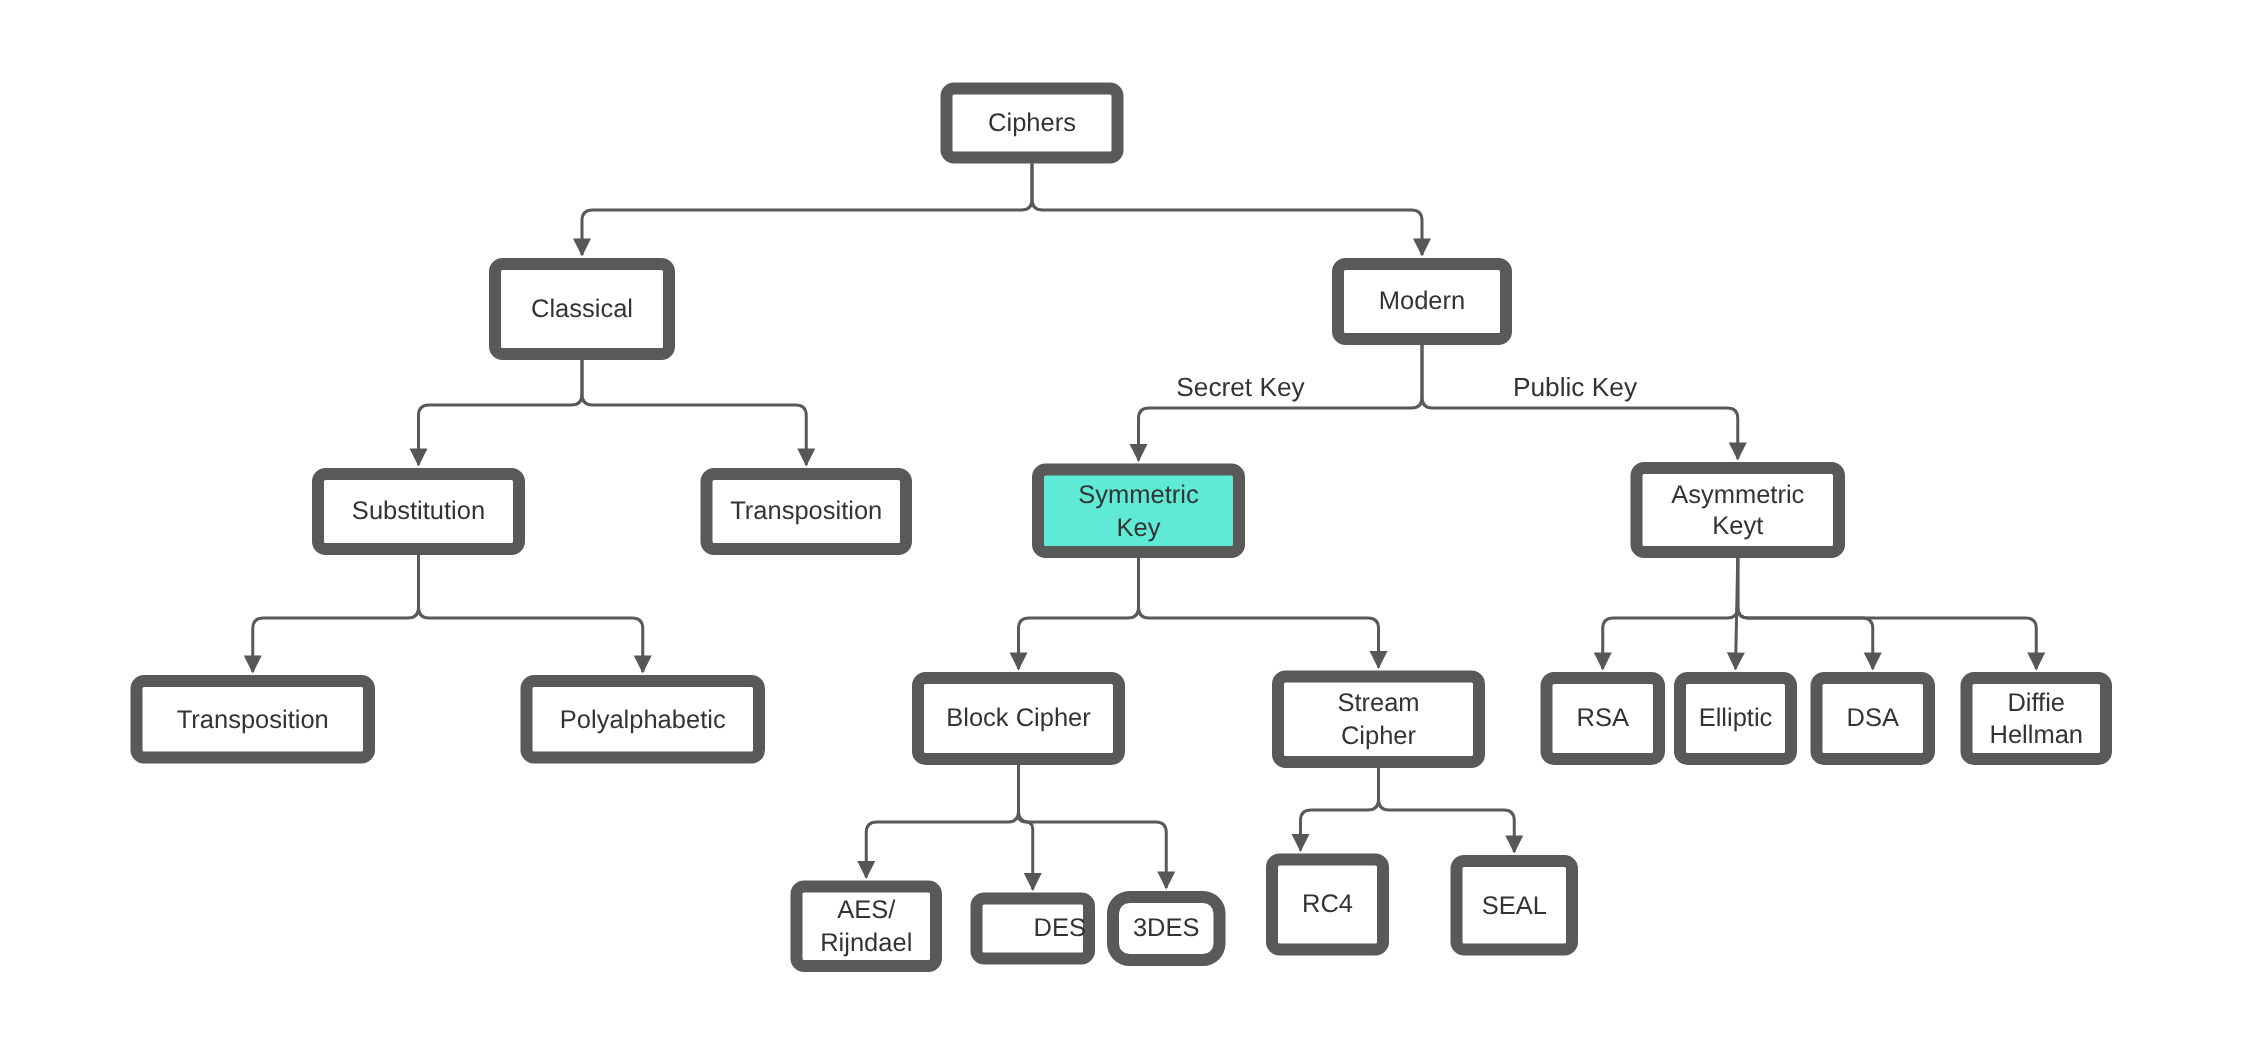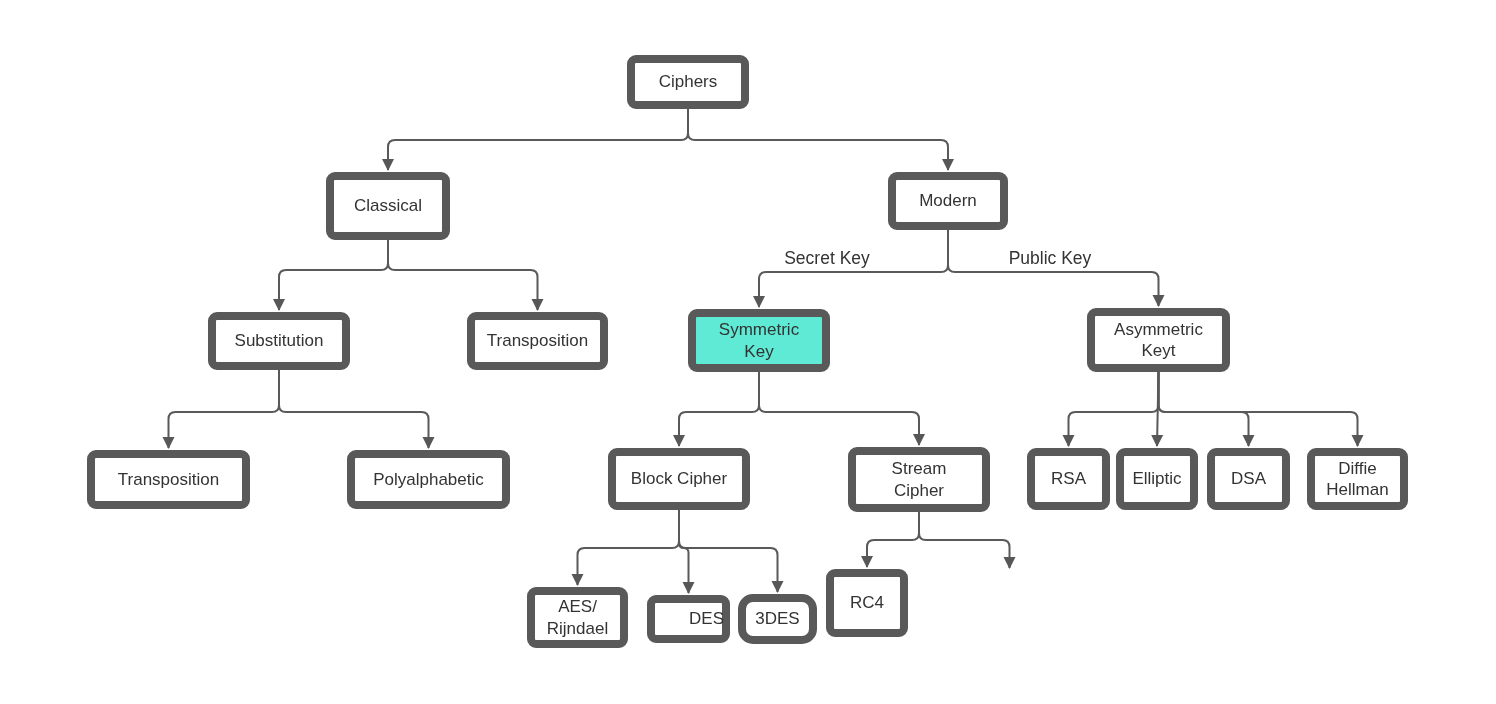--- a/index.html
+++ b/index.html
@@ -97,14 +97,15 @@
 Cipher</div>
     <div class="node" style="left: 1027px; top: 448px; width: 83px; height: 62px; border-color: rgb(89, 89, 89); color: rgb(51, 51, 51); background: rgb(255, 255, 255);">RSA</div>
     <div class="node" style="left: 1116px; top: 448px; width: 82px; height: 62px; border-color: rgb(89, 89, 89); color: rgb(51, 51, 51); background: rgb(255, 255, 255);">Elliptic</div>
     <div class="node" style="left: 1307px; top: 448px; width: 101px; height: 62px; border-color: rgb(89, 89, 89); color: rgb(51, 51, 51); background: rgb(255, 255, 255);">Diffie
 Hellman</div>
     <div class="node" style="left: 1207px; top: 448px; width: 83px; height: 62px; border-color: rgb(89, 89, 89); color: rgb(51, 51, 51); background: rgb(255, 255, 255);">DSA</div>
     <div class="node" style="left: 527px; top: 587px; width: 101px; height: 61px; border-color: rgb(89, 89, 89); color: rgb(51, 51, 51); background: rgb(255, 255, 255);">AES/
 Rijndael</div>
     <div class="node" style="left: 647px; top: 595px; width: 83px; height: 48px; border-color: rgb(89, 89, 89); color: rgb(51, 51, 51); background: rgb(255, 255, 255); padding-left: 36px;">DES</div>
     <div class="node" style="left: 738px; top: 594px; width: 79px; height: 50px; border-color: rgb(89, 89, 89); color: rgb(51, 51, 51); background: rgb(255, 255, 255); border-radius: 15px;">3DES</div>
-    <div class="node" style="left: 826px; top: 569px; width: 82px; height: 68px; border-color: rgb(89, 89, 89); color: rgb(51, 51, 51); background: rgb(255, 255, 255);">RC4</div>
+    <div class="node" style="left: 844px; top: 569px; width: 82px; height: 68px; border-color: rgb(89, 89, 89); color: rgb(51, 51, 51); background: rgb(255, 255, 255);">RC4</div>
+    <div class="node" style="left: 967px; top: 570px; width: 85px; height: 67px; border-color: rgb(89, 89, 89); color: rgb(51, 51, 51); background: rgb(255, 255, 255);">SEAL</div>
   </div>
 
 </body></html>

